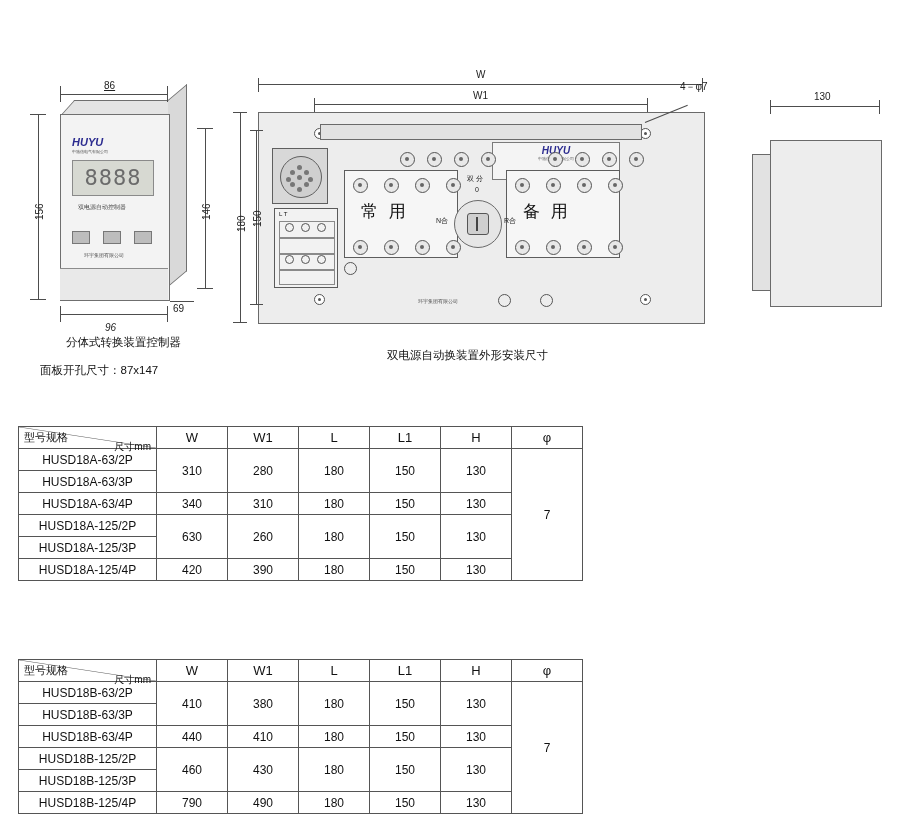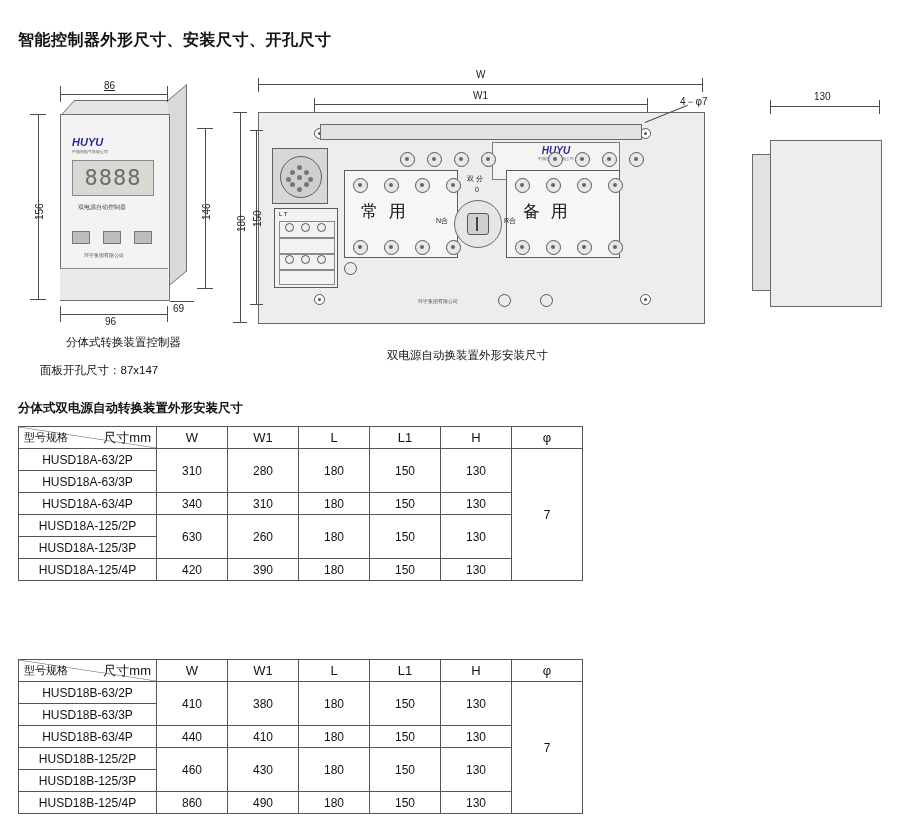--- a/index.html
+++ b/index.html
@@ -104,30 +104,29 @@
   table.dim{
     position:absolute;border-collapse:collapse;
     font-size:12px;color:#111;
   }
   table.dim td{border:1px solid #555;text-align:center;height:21px;padding:0 2px;}
   table.dim td.model{width:133px;text-align:center;}
   table.dim td.val{width:66px;}
   table.dim td.phi{width:66px;}
   td.corner{position:relative;height:46px;width:133px;padding:0;}
   td.corner .diag{position:absolute;left:0;top:0;width:100%;height:100%;}
-  td.corner .t1{position:absolute;right:5px;top:2px;font-size:13px;}
+  td.corner .t1{position:absolute;right:5px;top:13px;font-size:10px;}
   td.corner .t2{position:absolute;left:5px;bottom:3px;font-size:11px;}
   td.hdr{height:46px;font-size:13px;}
 </style>
 </head>
 <body>
 
 <div class="page">
 
-  <h1 class="title">智能控制器外形尺寸、安装尺寸、开孔尺寸</h1>
 
   <div class="drawings">
 
     <div class="ctrl">
       <div class="topface"></div>
       <div class="sideface"></div>
       <div class="body3d"></div>
       <div class="brand">HUYU</div>
       <div class="brandsub">中驰信电气有限公司</div>
       <div class="lcd">
@@ -154,21 +153,21 @@
     <div class="dimtxt vert" style="left:34px;top:160px;">156</div>
 
     <div class="dimline v" style="left:205px;top:68px;height:160px;"></div>
     <div class="tick" style="left:197px;top:68px;width:16px;height:1px;"></div>
     <div class="tick" style="left:197px;top:228px;width:16px;height:1px;"></div>
     <div class="dimtxt vert" style="left:201px;top:160px;">146</div>
 
     <div class="dimline h" style="left:60px;top:254px;width:108px;"></div>
     <div class="tick" style="left:60px;top:246px;width:1px;height:16px;"></div>
     <div class="tick" style="left:167px;top:246px;width:1px;height:16px;"></div>
-    <div class="dimtxt" style="left:105px;top:256px;">96</div>
+    <div class="dimtxt" style="left:105px;top:262px;font-style:italic;">96</div>
 
     <div class="dimline h" style="left:170px;top:241px;width:24px;"></div>
     <div class="dimtxt" style="left:173px;top:243px;">69</div>
 
     <div class="caption" style="left:66px;top:275px;">分体式转换装置控制器</div>
     <div class="caption" style="left:40px;top:303px;">面板开孔尺寸：87x147</div>
 
     <div class="ats">
       <div class="outer"></div>
 
@@ -287,35 +286,34 @@
     <div class="tick" style="left:233px;top:52px;width:14px;height:1px;"></div>
     <div class="tick" style="left:233px;top:262px;width:14px;height:1px;"></div>
     <div class="dimtxt vert" style="left:236px;top:172px;">180</div>
 
     <div class="dimline v" style="left:256px;top:70px;height:174px;"></div>
     <div class="tick" style="left:250px;top:70px;width:13px;height:1px;"></div>
     <div class="tick" style="left:250px;top:244px;width:13px;height:1px;"></div>
     <div class="dimtxt vert" style="left:252px;top:167px;">150</div>
 
     <div class="dimline h" style="left:645px;top:62px;width:46px;transform:rotate(-22deg);transform-origin:left center;"></div>
-    <div class="dimtxt" style="left:680px;top:35px;">4－φ7</div>
+    <div class="dimtxt" style="left:680px;top:20px;">4－φ7</div>
 
     <div class="caption" style="left:387px;top:288px;">双电源自动换装置外形安装尺寸</div>
 
     <div class="side">
       <div class="lip"></div>
       <div class="main"></div>
     </div>
     <div class="dimline h" style="left:770px;top:46px;width:110px;"></div>
     <div class="tick" style="left:770px;top:40px;width:1px;height:14px;"></div>
     <div class="tick" style="left:879px;top:40px;width:1px;height:14px;"></div>
     <div class="dimtxt" style="left:814px;top:31px;">130</div>
   </div>
 
-  <div class="sect-title" style="left:18px;top:400px;">分体式双电源自动转换装置外形安装尺寸</div>
   <table class="dim" style="left:18px;top:426px;">
     <tbody>
         <tr>
       <td class="corner">
         <svg class="diag" viewBox="0 0 133 46" preserveAspectRatio="none">
           <line x1="0" y1="0" x2="133" y2="46" stroke="#555" stroke-width="1"></line>
         </svg>
         <span class="t1">尺寸mm</span>
         <span class="t2">型号规格</span>
       </td>
@@ -411,21 +409,21 @@
       <td class="val" rowspan="2">430</td>
       <td class="val" rowspan="2">180</td>
       <td class="val" rowspan="2">150</td>
       <td class="val" rowspan="2">130</td>
     </tr>
     <tr>
       <td class="model">HUSD18B-125/3P</td>
     </tr>
     <tr>
       <td class="model">HUSD18B-125/4P</td>
-      <td class="val">860</td>
+      <td class="val">790</td>
       <td class="val">490</td>
       <td class="val">180</td>
       <td class="val">150</td>
       <td class="val">130</td>
     </tr>
   </tbody>
     </table>
 
 </div>
 

